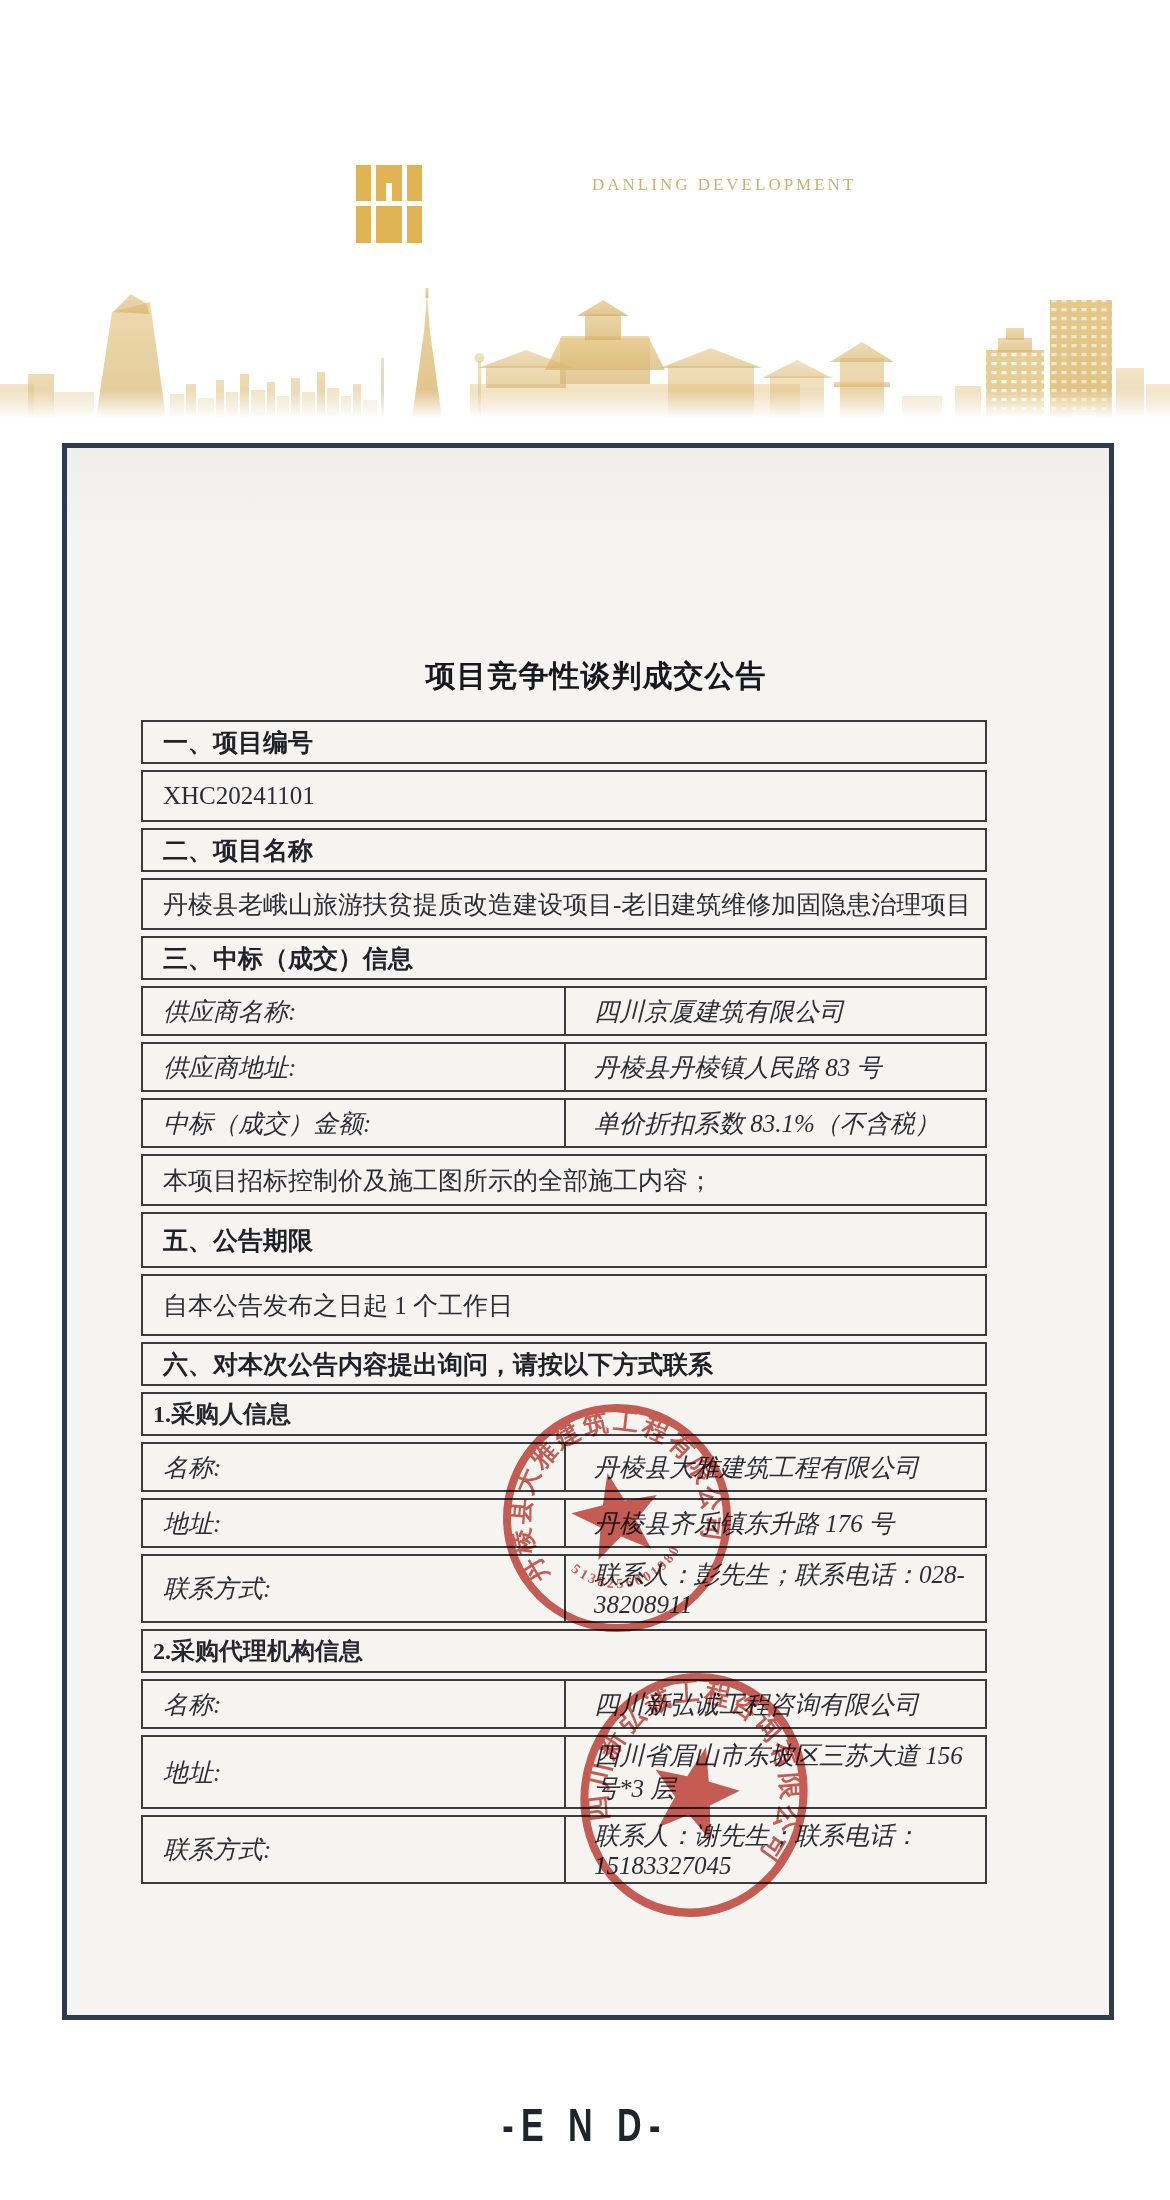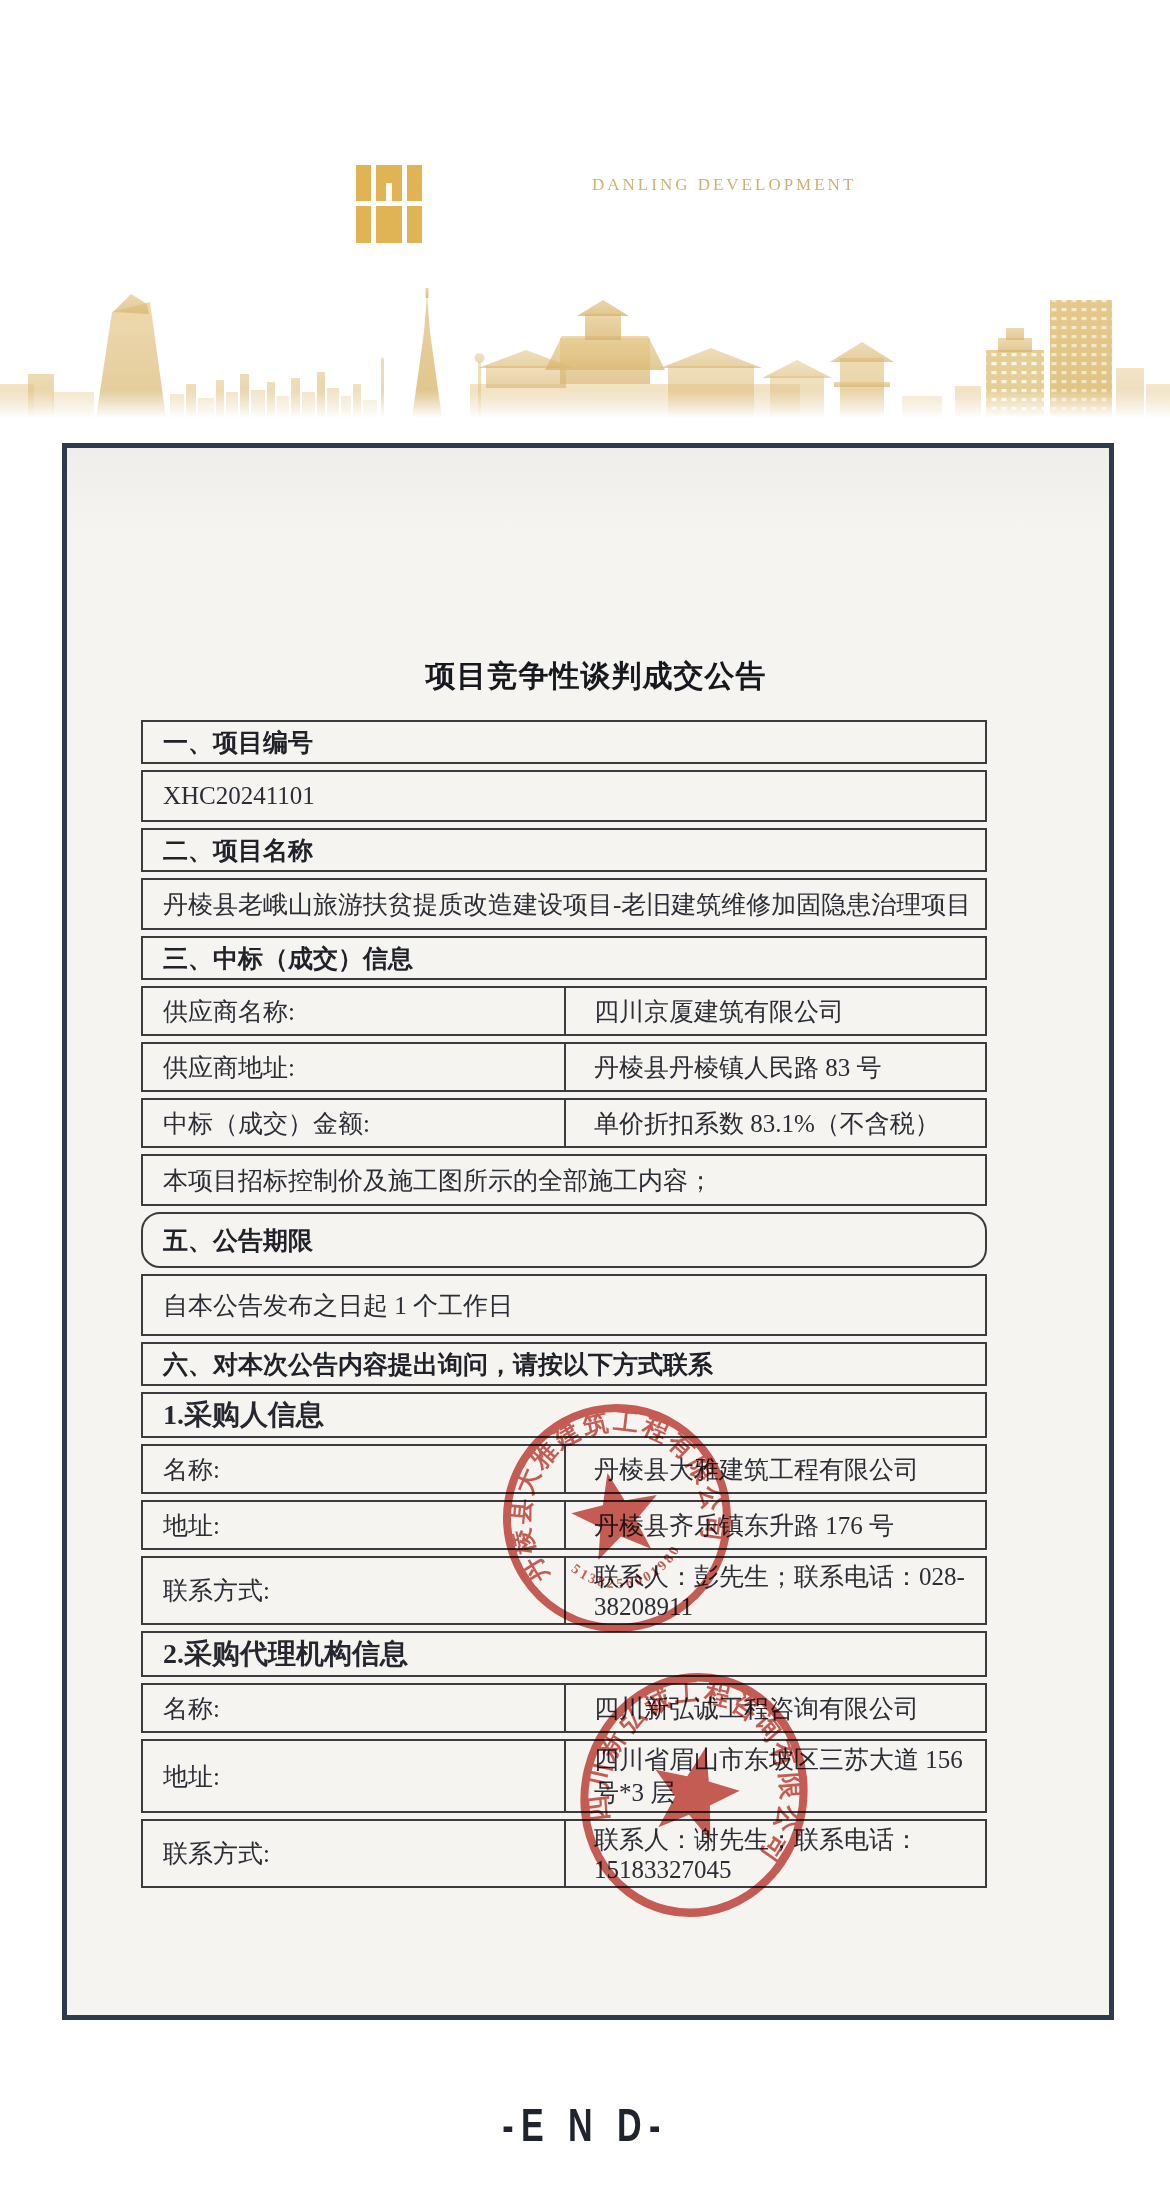--- a/index.html
+++ b/index.html
@@ -27,26 +27,26 @@
   .doc-title.l2{top:208px;font-size:30px;letter-spacing:1px;margin-left:8px;}
 
   table.doc-table{position:absolute;left:74px;top:266px;width:846px;
                   border-collapse:separate;border-spacing:0 6px;table-layout:fixed;}
   .doc-table td{box-sizing:border-box;border:2px solid #3b3c40;background:transparent;
                 vertical-align:middle;color:#2c2d35;font-size:25px;padding:2px 10px 2px 20px;}
   .doc-table td.lbl{width:278px;border-right:0;}
   .doc-table td.val{padding-left:28px;}
   .doc-table td.section{font-family:"Liberation Sans","DejaVu Sans",sans-serif;
                         font-weight:bold;font-size:25px;color:#212229;}
-  .doc-table td.subsection{font-weight:bold;font-size:28px;color:#26272e;}
+  .doc-table td.subsection{font-weight:bold;font-size:24px;color:#26272e;padding-left:10px;}
   .r-section td{height:44px;}
   .r-sub td{height:44px;}
   .r-full td{height:52px;}
-  .r-pair td{height:50px;}
-  .r-tallsec td{height:56px;border-radius:19px;}
+  .r-pair td{height:50px;font-style:italic;}
+  .r-tallsec td{height:56px;}
   .r-tallfull td{height:62px;}
 
   
   .stamp{position:absolute;mix-blend-mode:multiply;opacity:.85;}
   .stamp text{font-family:"Liberation Serif","DejaVu Serif",serif;font-weight:bold;}
   .stamp1{left:430px;top:950px;width:240px;height:240px;transform:rotate(-12deg);}
   .stamp2{left:508px;top:1218px;width:238px;height:258px;transform:rotate(14deg);}
 
   
   .end-label{position:absolute;top:2098px;left:0;width:100%;text-align:center;

